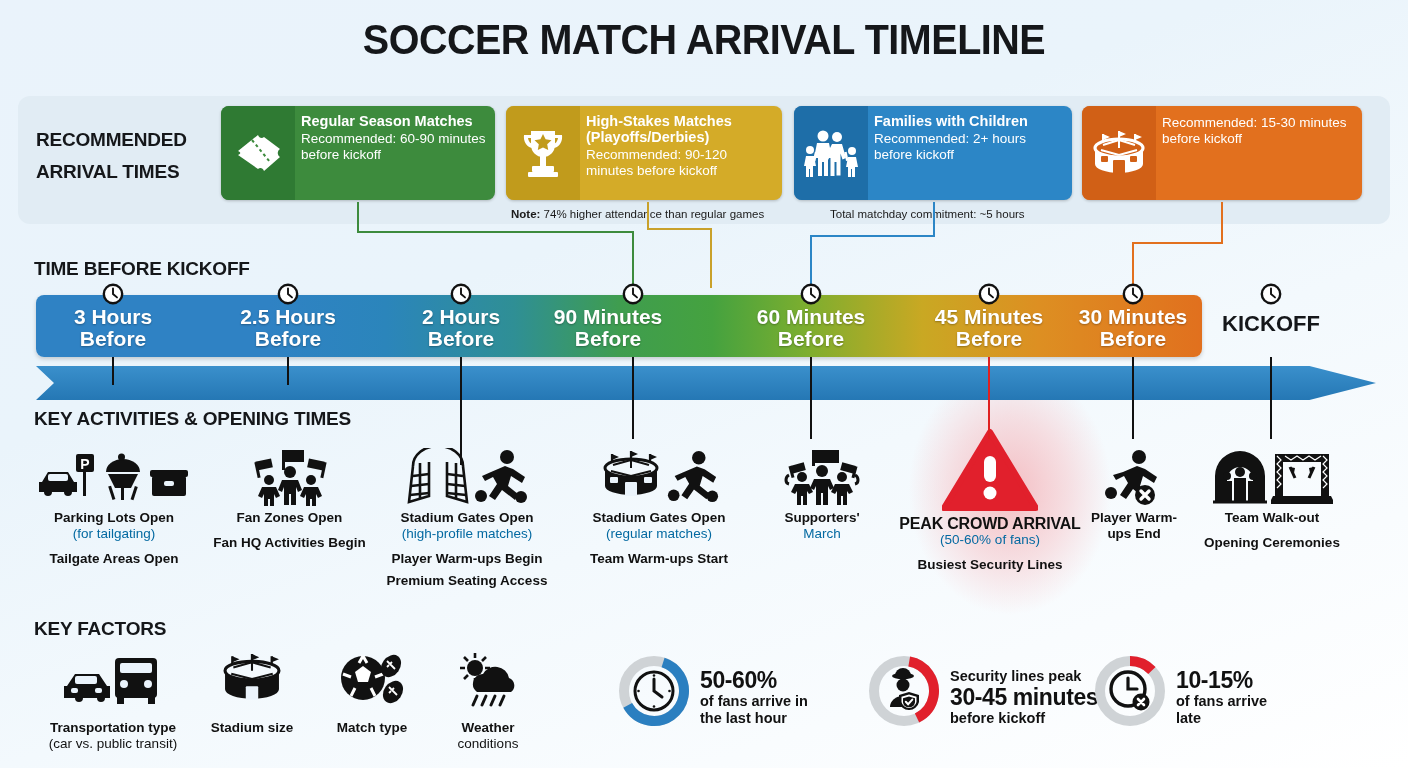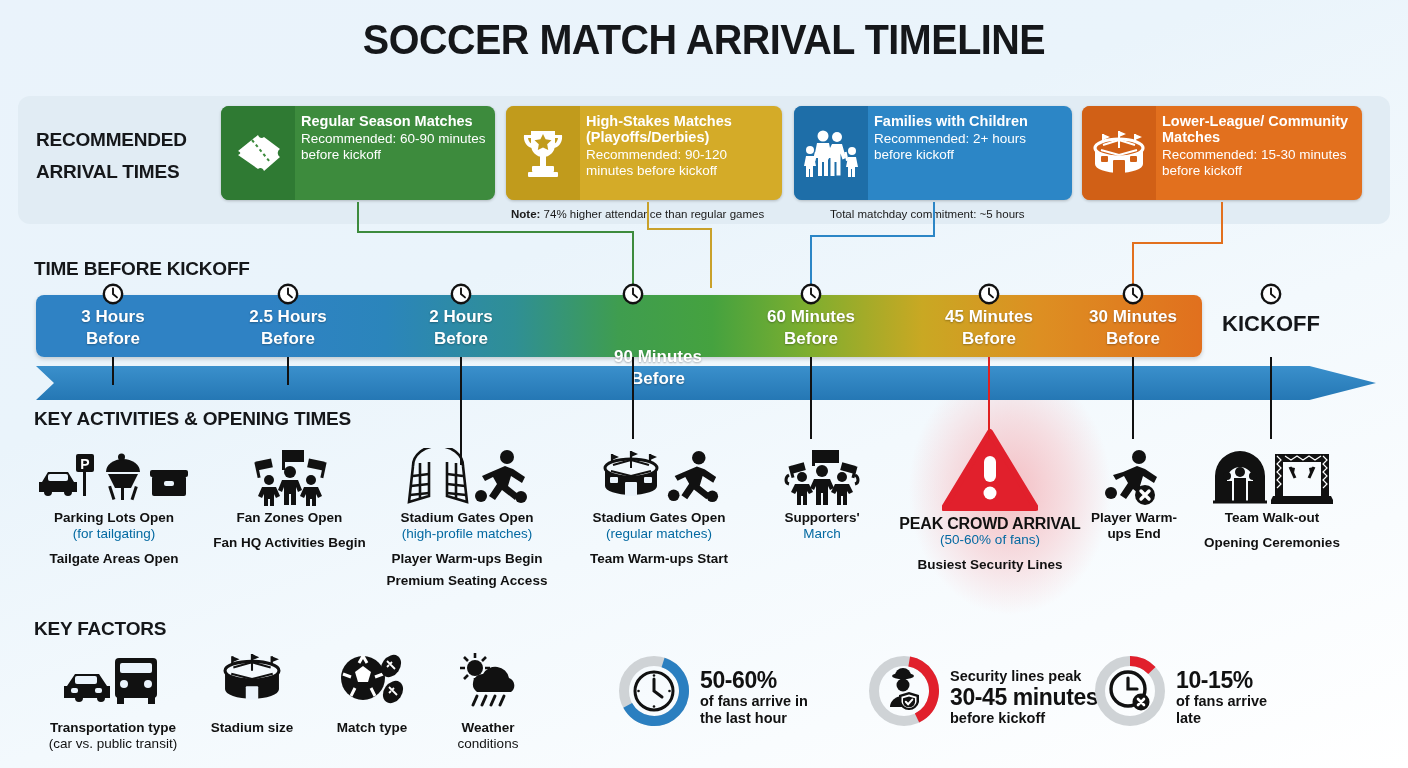--- a/index.html
+++ b/index.html
@@ -78,21 +78,21 @@
     border-radius: 8px;
     background: linear-gradient(90deg,
       #2f82c4 0%, #2f82c4 20%, #2b85bb 30%, #2f8f95 41%,
       #3f9d4f 50%, #45a23f 58%, #7cae2f 66%,
       #c9a823 76%, #dd8f22 86%, #e1701e 100%);
     box-shadow: 0 2px 4px rgba(0,0,0,.18);
     overflow: hidden;
   }
   .tl-lab {
     position: absolute; top: 306px; text-align: center;
-    font-size: 17px; font-weight: 700; line-height: 22px;
+    font-size: 21px; font-weight: 700; line-height: 22px;
     color: #ffffff; text-shadow: 0 1px 2px rgba(0,0,0,.3);
   }
   .tl-lab.dark { color: #15171a; text-shadow: none; font-size: 22px; top: 313px; }
   .clock {
     position: absolute; top: 283px; width: 22px; height: 22px;
   }
   .tick {
     position: absolute; width: 2px; background: #111; top: 357px; height: 28px;
   }
   .tick.red { background: #e02020; }
@@ -204,21 +204,20 @@
       <ellipse cx="30" cy="20" rx="24" ry="9" fill="none" stroke="#fff" stroke-width="3.2"></ellipse>
       <path d="M30 12 L14 17 M30 12 L46 17 M30 12 L30 20 M12 22 L30 27 M48 22 L30 27" stroke="#fff" stroke-width="2"></path>
       <path d="M6 20 v16 a24 9 0 0 0 48 0 V20 a24 9 0 0 1 -48 0 Z"></path>
       <rect x="24" y="32" width="12" height="14" rx="1" fill="#d16016"></rect>
       <rect x="12" y="28" width="7" height="6" rx="1" fill="#d16016"></rect>
       <rect x="41" y="28" width="7" height="6" rx="1" fill="#d16016"></rect>
     </g>
       </svg>
   </div>
   <div class="txt">
-    <div class="t-title">Lower-League/ Community Matches</div>
     <div class="t-sub">Recommended: 15-30 minutes before kickoff</div>
   </div>
 </div>
 
 <div class="note" id="note1"><b>Note:</b><span> 74% higher attendance than regular games</span></div>
 <div class="note" id="note2">Total matchday commitment: ~5 hours</div>
 
 <svg id="connectors">
   <path d="M358 202 V232 H633 V288" stroke="#3d8b3d" stroke-width="2" fill="none"></path>
   <path d="M648 202 V229 H711 V288" stroke="#c9a12a" stroke-width="2" fill="none"></path>
@@ -599,21 +598,21 @@
     </svg></div>
 <div class="tl-lab" style="left: 386px; width: 150px;">
     <div>2 Hours</div>
     <div>Before</div>
   </div>
 <div class="tick" style="left: 460px; top: 357px; height: 108px;"></div>
 <div class="clock" style="left: 622px;"><svg width="22" height="22" viewBox="0 0 22 22">
       <circle cx="11" cy="11" r="9.2" fill="#fff" stroke="#111" stroke-width="2.4"></circle>
       <path d="M11 5.5 V11 l4 3.4" stroke="#111" stroke-width="1.9" fill="none" stroke-linecap="round"></path>
     </svg></div>
-<div class="tl-lab" style="left: 578px; width: 160px; margin-top: 40px;">
+<div class="tl-lab" style="left: 528px; width: 160px;">
     <div>90 Minutes</div>
     <div>Before</div>
   </div>
 <div class="tick" style="left: 632px; top: 357px; height: 82px;"></div>
 <div class="clock" style="left: 800px;"><svg width="22" height="22" viewBox="0 0 22 22">
       <circle cx="11" cy="11" r="9.2" fill="#fff" stroke="#111" stroke-width="2.4"></circle>
       <path d="M11 5.5 V11 l4 3.4" stroke="#111" stroke-width="1.9" fill="none" stroke-linecap="round"></path>
     </svg></div>
 <div class="tl-lab" style="left: 731px; width: 160px;">
     <div>60 Minutes</div>

